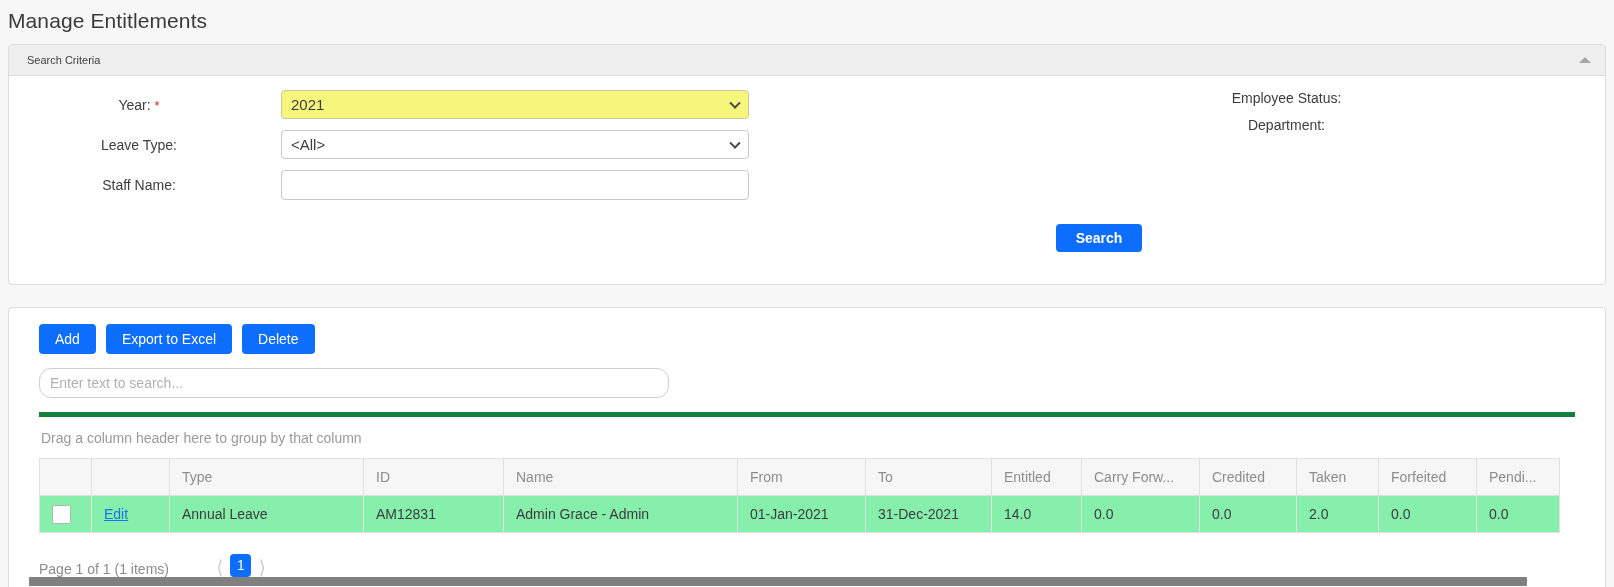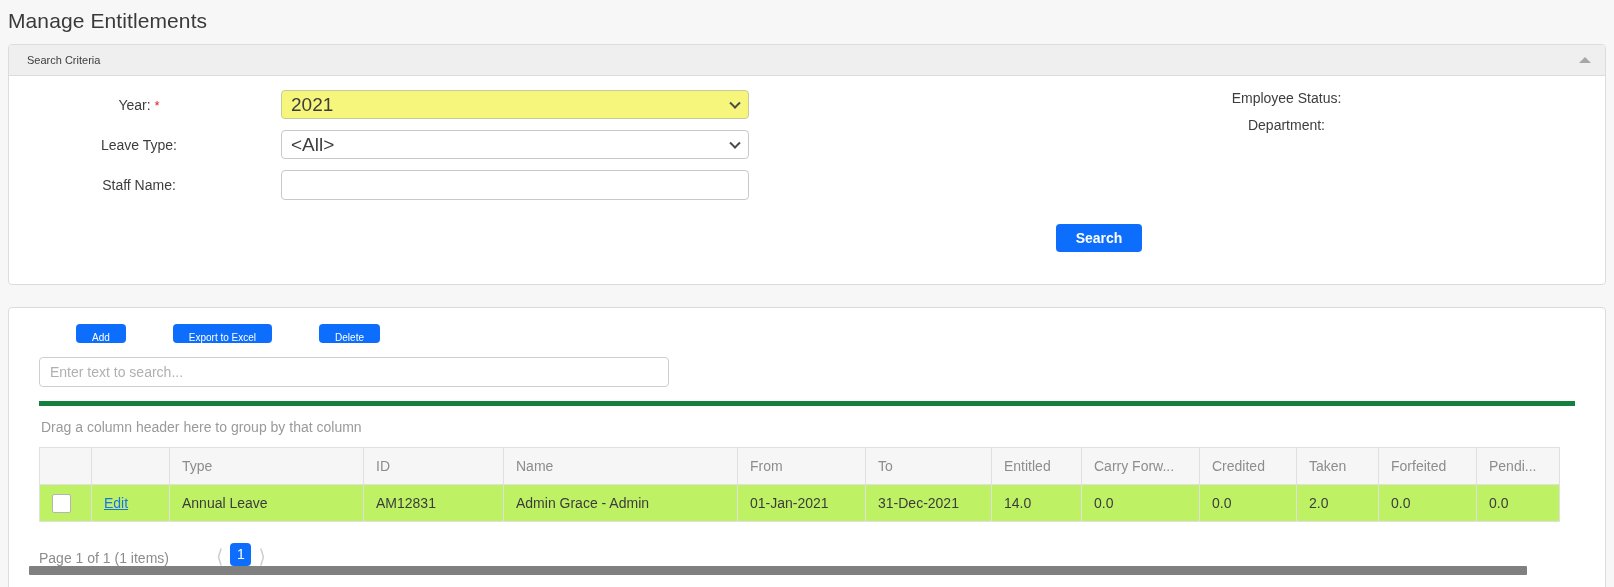--- a/index.html
+++ b/index.html
@@ -78,21 +78,21 @@
   .col-right .lbl { width: 1047px; flex: 0 0 1047px; }
   .req { color: #e02020; font-size: 13px; }
 
   .ctl { position: relative; }
   .col-left  .ctl { width: 468px; }
 
   select.fld, input.fld {
     width: 100%;
     height: 29px;
     font-family: "Liberation Sans", sans-serif;
-    font-size: 19px;
+    font-size: 15px;
     color: #3d3d3d;
     padding: 0 26px 0 9px;
     border: 1px solid #c9c9c9;
     border-radius: 4px;
     background: #fff;
     -webkit-appearance: none;
     appearance: none;
     outline: none;
   }
   input.fld { height: 30px; padding-right: 9px; }
@@ -131,28 +131,28 @@
   #search-button { width: 86px; padding: 0; font-weight: bold; }
 
   .form-pad-bottom { height: 32px; }
 
   
   .toolbar {
     display: flex;
     gap: 10px;
     padding: 16px 0 0 30px;
   }
-  .toolbar .btn { height: 19px; line-height: 27px; font-size: 10px; margin-left: 37px; }
+  .toolbar .btn { height: 30px; line-height: 27px; font-size: 14px; }
 
   .search-box-wrap { padding: 14px 0 0 30px; }
   #grid-search-input {
     width: 630px;
     height: 30px;
     border: 1px solid #cfcfcf;
-    border-radius: 4px;
+    border-radius: 12px;
     padding: 0 10px;
     font-family: "Liberation Sans", sans-serif;
     font-size: 14px;
     color: #444;
     outline: none;
   }
   #grid-search-input::placeholder { color: #b0b0b0; }
 
   .group-panel {
     margin: 14px 30px 0 30px;
@@ -182,21 +182,21 @@
     overflow: hidden;
     text-overflow: ellipsis;
   }
   table.grid thead th {
     background: #f6f6f6;
     color: #8d8d8d;
     text-align: left;
     border-top: 1px solid #e0e0e0;
   }
   table.grid tbody td {
-    background: #bef264;
+    background: #86efac;
     color: #3c3c3c;
     text-align: left;
   }
   th.num, td.num { text-align: right; }
   td.cb-cell, th.cb-cell { padding: 0; text-align: center; }
   .cbx {
     width: 19px; height: 19px;
     border: 1px solid #b4b4b4;
     background: #fff;
     display: inline-block;

